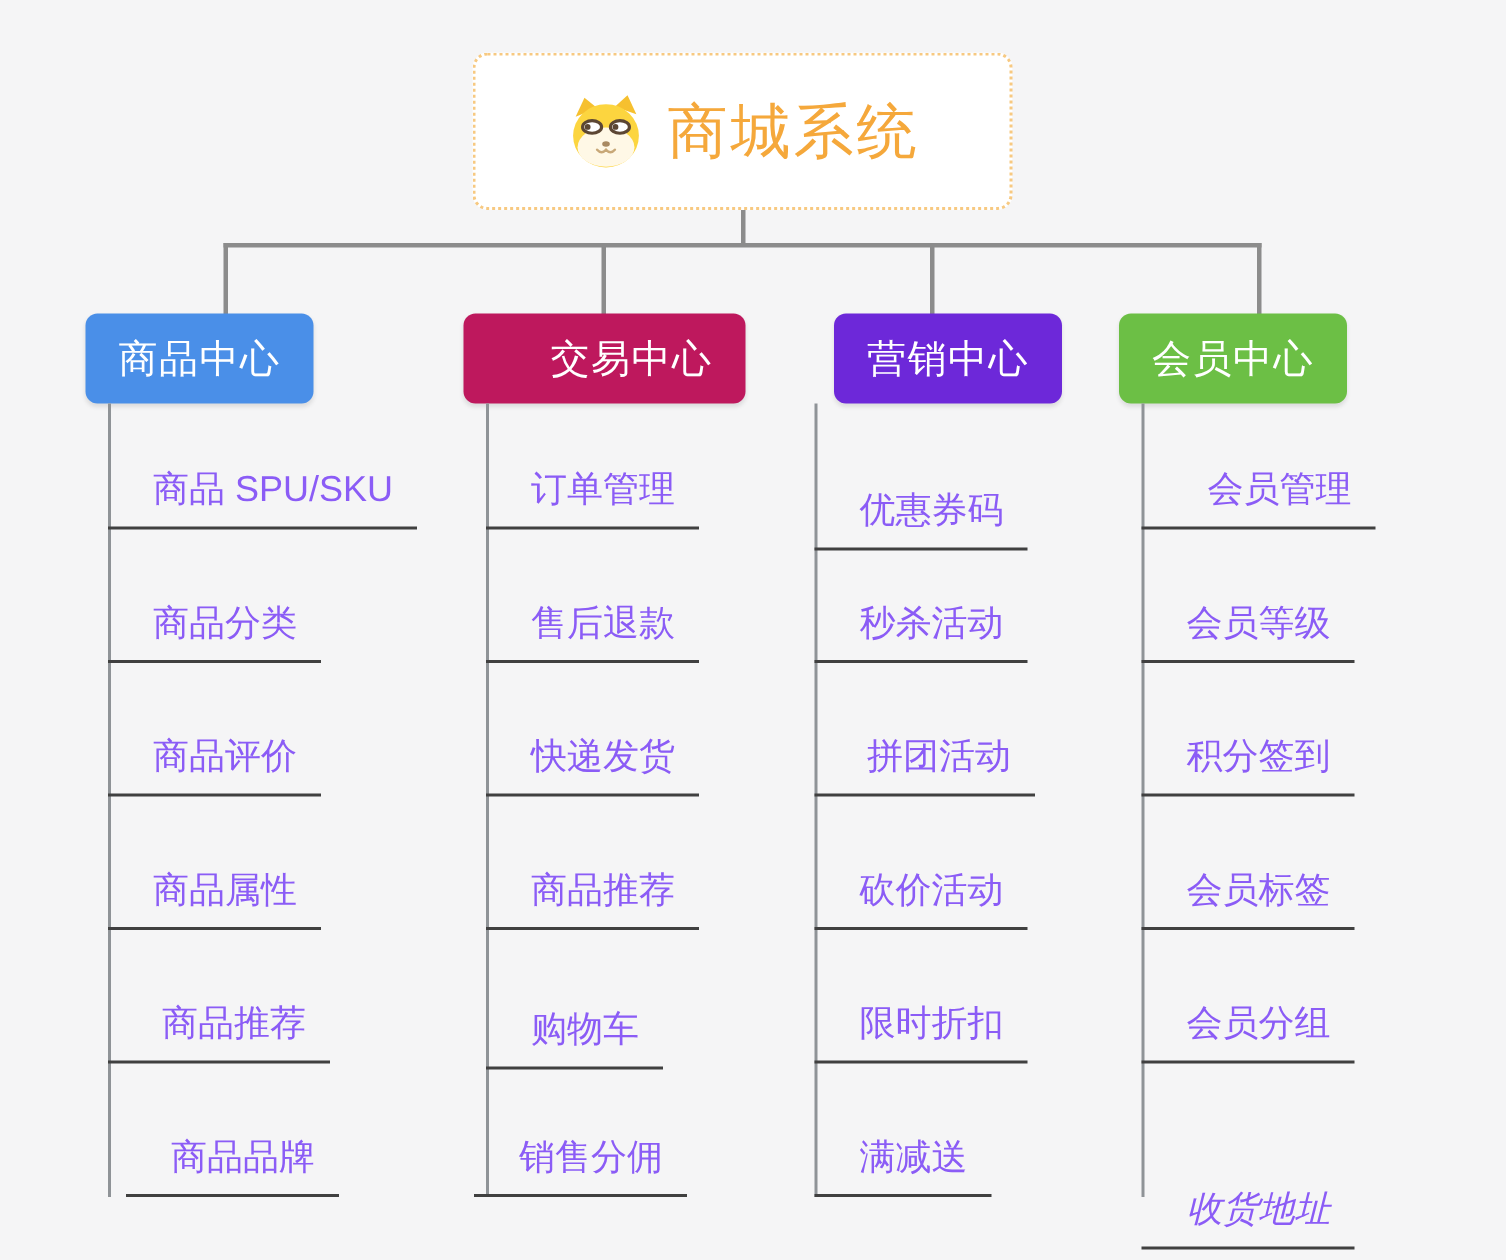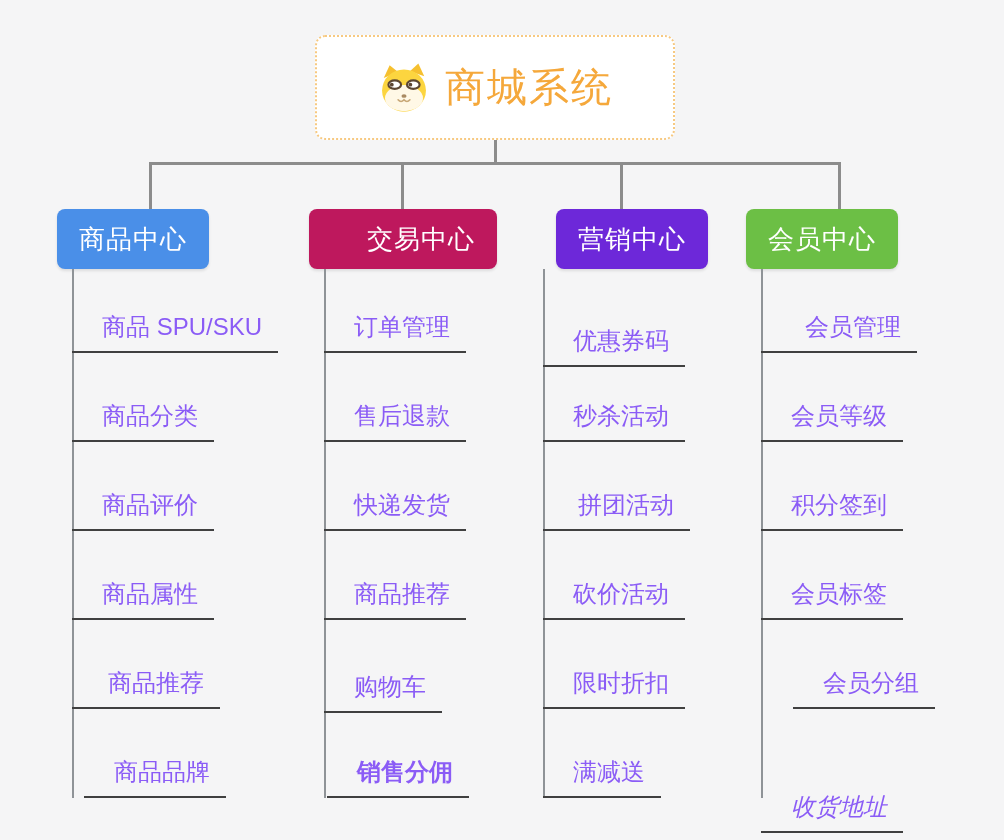--- a/index.html
+++ b/index.html
@@ -85,29 +85,29 @@
   <div class="leaf" style="left:72px;  top:488px;">商品评价</div>
   <div class="leaf" style="left:72px;  top:577px;">商品属性</div>
   <div class="leaf" style="left:72px;  top:666px;padding-left:36px;">商品推荐</div>
   <div class="leaf" style="left:72px;  top:755px;margin-left:12px;">商品品牌</div>
 
   <div class="leaf" style="left:324px; top:310px;">订单管理</div>
   <div class="leaf" style="left:324px; top:399px;">售后退款</div>
   <div class="leaf" style="left:324px; top:488px;text-align:right;">快递发货</div>
   <div class="leaf" style="left:324px; top:577px;">商品推荐</div>
   <div class="leaf" style="left:324px; top:670px;">购物车</div>
-  <div class="leaf" style="left:327px; top:755px;font-weight:bold;">销售分佣</div>
+  <div class="leaf" style="left:316px; top:755px;">销售分佣</div>
 
   <div class="leaf" style="left:543px; top:292px;margin-top:32px;">优惠券码</div>
   <div class="leaf" style="left:543px; top:399px;">秒杀活动</div>
   <div class="leaf" style="left:543px; top:488px;padding-left:35px;">拼团活动</div>
   <div class="leaf" style="left:543px; top:577px;">砍价活动</div>
   <div class="leaf" style="left:543px; top:666px;">限时折扣</div>
   <div class="leaf" style="left:543px; top:755px;">满减送</div>
 
   <div class="leaf" style="left:761px; top:310px;padding-left:44px;">会员管理</div>
   <div class="leaf" style="left:761px; top:399px;">会员等级</div>
   <div class="leaf" style="left:761px; top:488px;">积分签到</div>
   <div class="leaf" style="left:761px; top:577px;">会员标签</div>
-  <div class="leaf" style="left:761px; top:666px;margin-left:32px;">会员分组</div>
+  <div class="leaf" style="left:761px; top:666px;">会员分组</div>
   <div class="leaf" style="left:761px; top:790px;font-style:italic;">收货地址</div>
 
 </div>
 
 </body></html>

